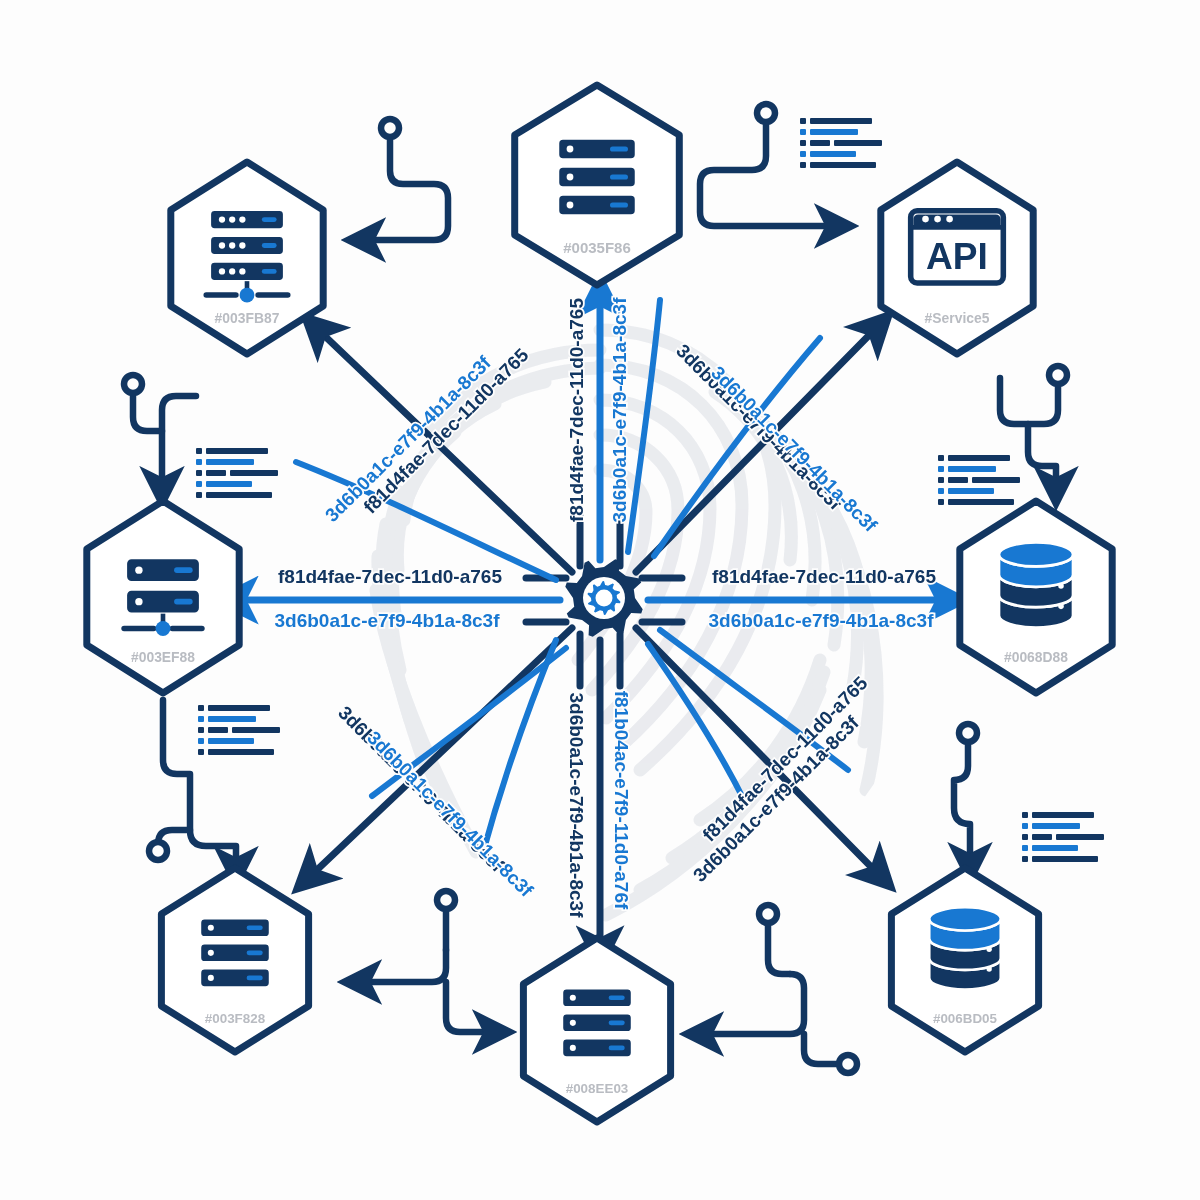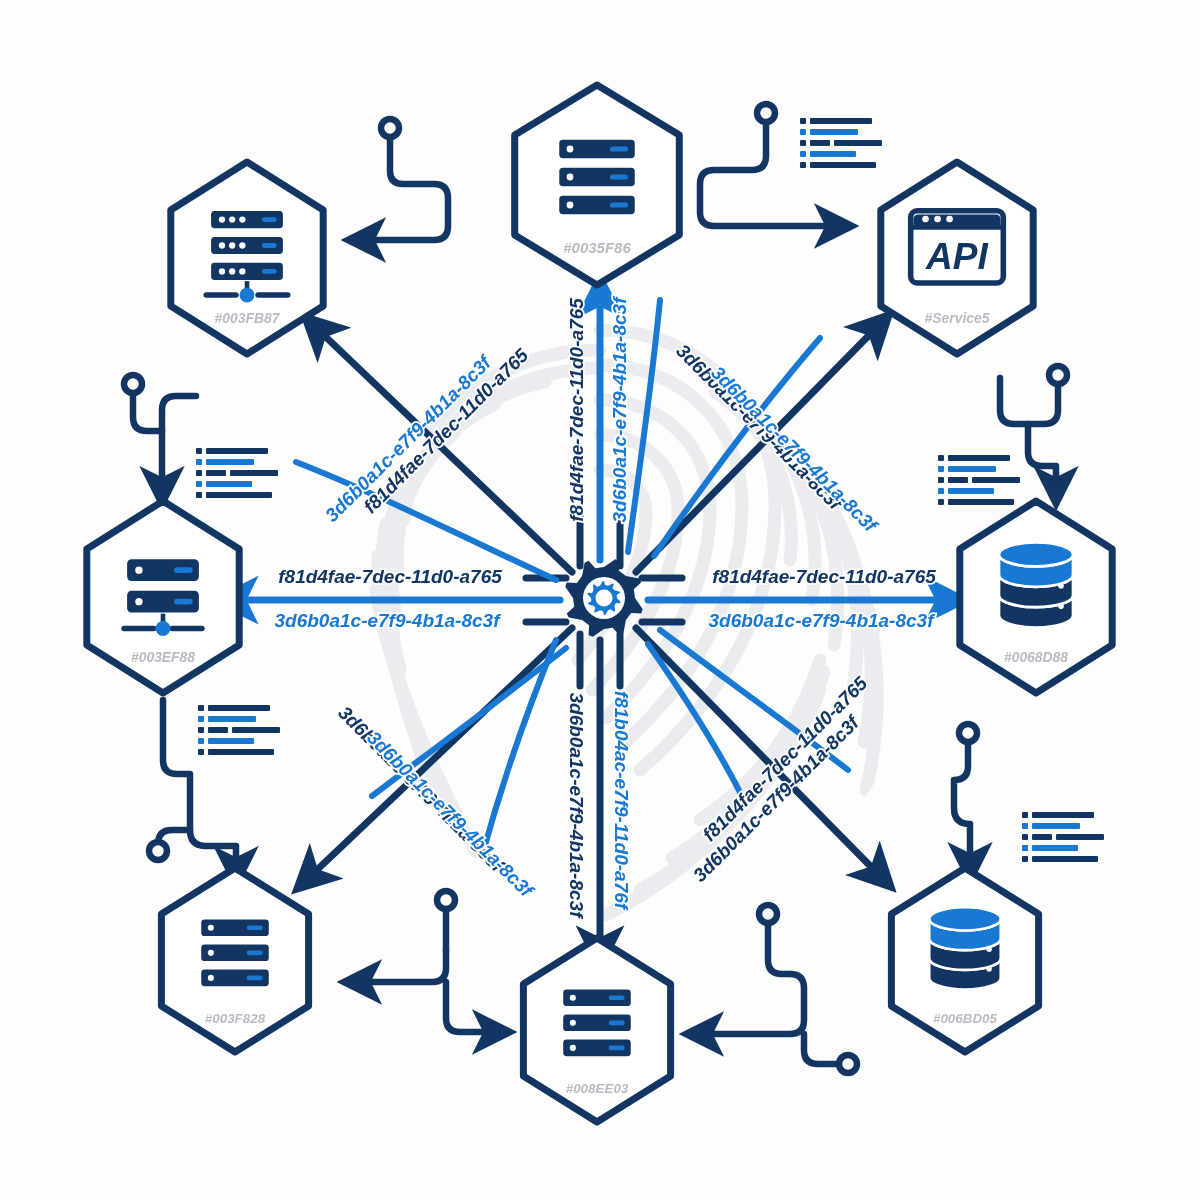--- a/index.html
+++ b/index.html
@@ -2,21 +2,21 @@
 <html><head>
 <meta charset="utf-8">
 <title>Distributed Service Mesh Diagram</title>
 <style>
   html,body{margin:0;padding:0;background:#ffffff;}
   body{
     width:1200px;height:1200px;overflow:hidden;
     font-family:"Liberation Sans","DejaVu Sans",sans-serif;
     background:#fdfdfd;
   }
-  #stage{position:relative;width:1200px;height:1200px;font-style:italic;}
+  #stage{position:relative;width:1200px;height:1200px;}
   #stage svg{position:absolute;top:0;left:0;width:1200px;height:1200px;}
 </style>
 </head>
 <body>
 
 <div id="stage">
 
 <svg viewBox="0 0 1200 1200" xmlns="http://www.w3.org/2000/svg">
   <defs>
     <marker id="arrNavy" viewBox="0 0 12 12" refX="9" refY="6" markerWidth="7" markerHeight="7" orient="auto-start-reverse">

